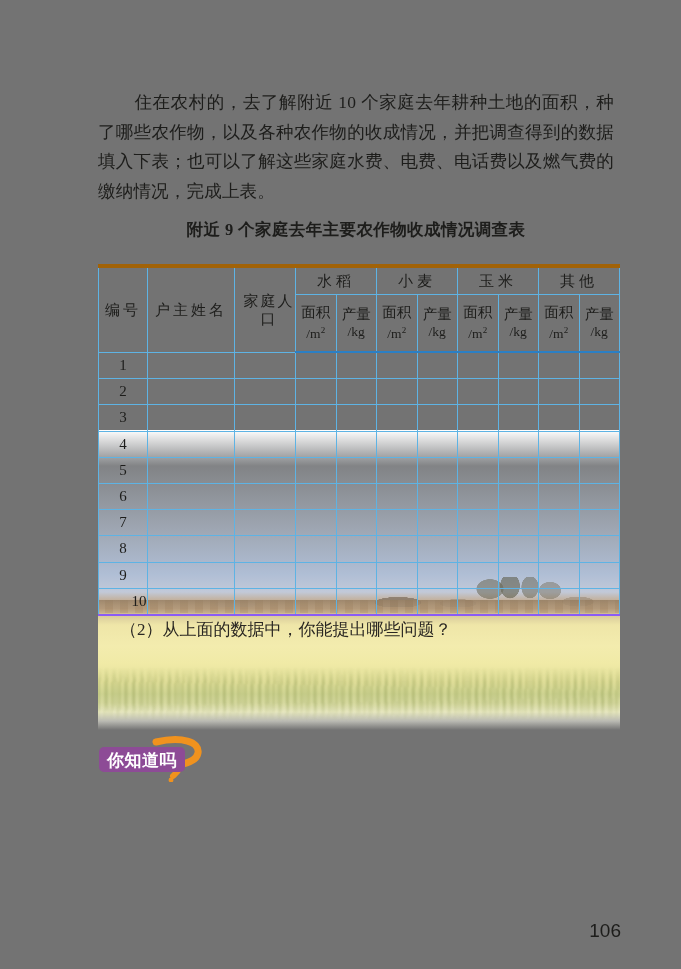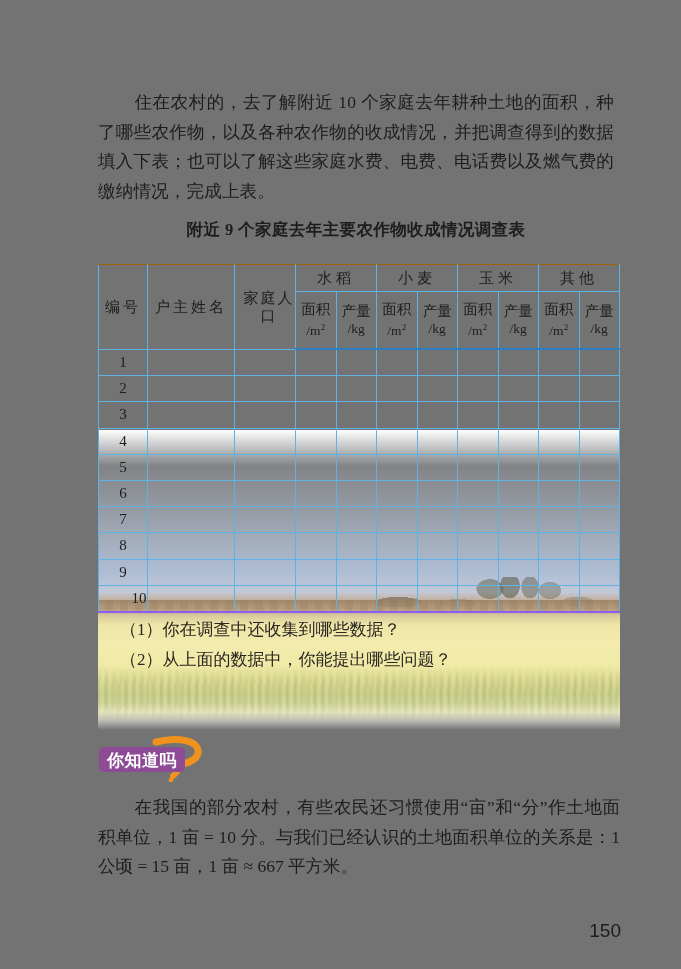--- a/index.html
+++ b/index.html
@@ -154,21 +154,21 @@
   }
   .survey-table td, .survey-table th {
     border: 1px solid #5eb3e4;
     padding: 0;
     text-align: center;
     vertical-align: middle;
     font-weight: normal;
     font-family: "Liberation Serif", "DejaVu Serif", serif;
   }
   .survey-table .rule-top td,
-  .survey-table .rule-top th { border-top: 1px solid #a16207; }
+  .survey-table .rule-top th { border-top: 4px solid #a16207; }
   .survey-table tr.hdr-bottom td,
   .survey-table tr.hdr-bottom th { border-bottom: 2px solid #2b7fc4; }
   .survey-table tr.last-row td { border-bottom: 2px solid #8b5cf6; padding-left: 32px; }
 
   .survey-table .h-id     { width: 48px; }
   .survey-table .h-name   { width: 86px; }
   .survey-table .h-pop    { width: 52px; padding-left: 8px; }
   .survey-table .h-data   { width: 42px; }
 
   .crop-group { height: 26px; font-size: 15px; letter-spacing: 4px; }
@@ -400,31 +400,29 @@
         <td></td>
         <td></td>
         <td></td>
         <td></td>
         <td></td>
       </tr>
     </tbody>
   </table>
 
   <div class="questions">
-    <div>（1）你在调查中还收集到哪些数据？</div>
     <div>（2）从上面的数据中，你能提出哪些问题？</div>
   </div>
 
   <div class="badge">
     <svg width="118" height="46" viewBox="0 0 118 46" xmlns="http://www.w3.org/2000/svg">
       <path d="M60 6 C 86 0, 104 6, 102 17 C 100 28, 78 31, 64 29" fill="none" stroke="#f0921e" stroke-width="7" stroke-linecap="round"></path>
       <path d="M84 31 C 82 36, 79 38, 77 40" fill="none" stroke="#f0921e" stroke-width="6" stroke-linecap="round"></path>
       <circle cx="75" cy="44" r="2.4" fill="#f0921e"></circle>
       <rect x="3" y="11" width="86" height="25" rx="5" ry="5" fill="#8d4b96"></rect>
       <text x="46" y="29.5" text-anchor="middle" font-family="Liberation Serif, DejaVu Serif, serif" font-size="17" font-weight="bold" fill="#ffffff" letter-spacing="0.5">你知道吗</text>
     </svg>
   </div>
 
-  <div class="outro"><span class="indent"></span><span>在我国的部分农村，有些农民还习惯使用“亩”和“分”作土地面积单位，1 亩 = 10 分。与我们已经认识的土地面积单位的关系是：1 公顷 = 15 亩，1 亩 ≈ 667 平方米。</span></div>
-
-  <div class="page-number">150</div>
+
+  <div class="page-number">106</div>
 
 </div>
 
 </body></html>

